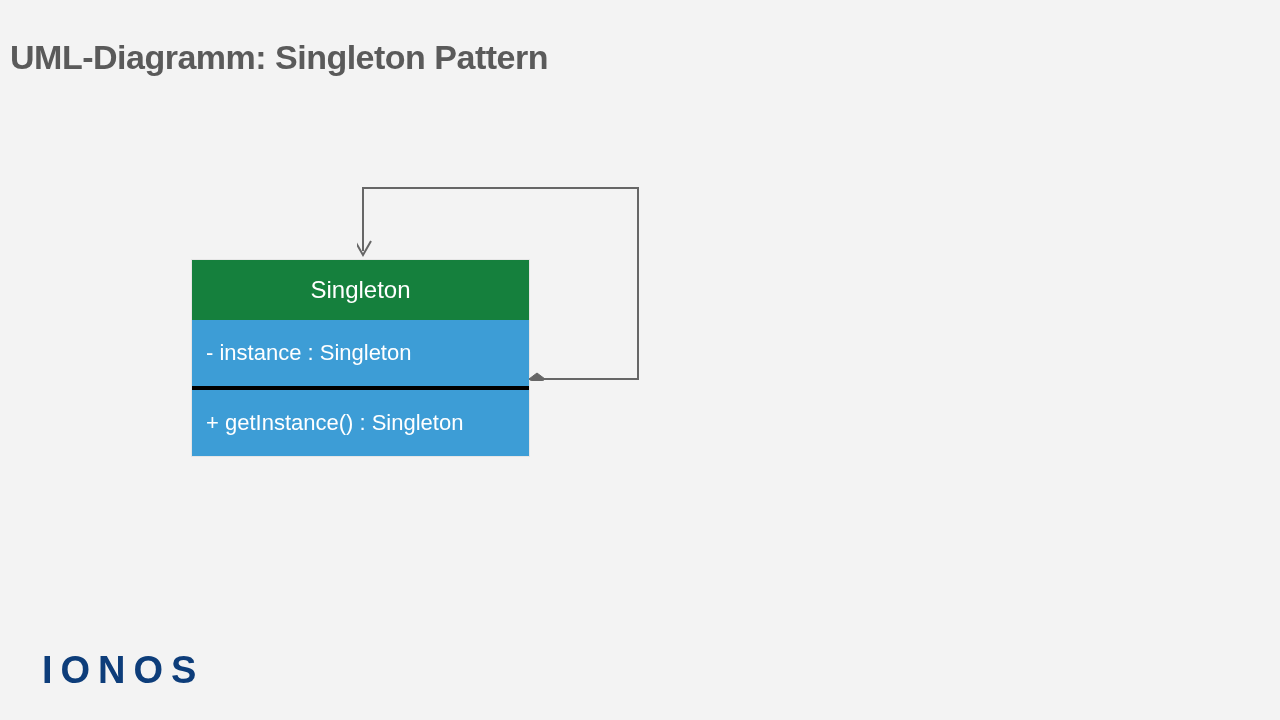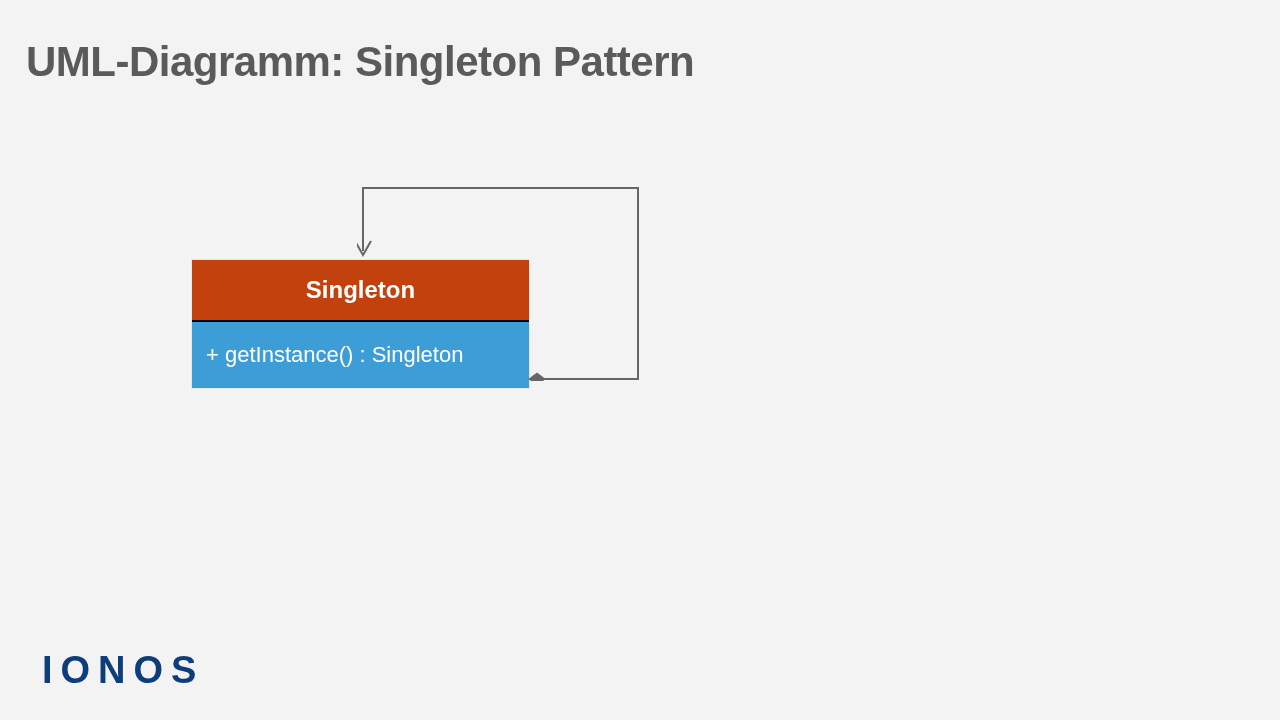--- a/index.html
+++ b/index.html
@@ -7,55 +7,55 @@
       width: 1280px;
       height: 720px;
       background: #f3f3f3;
       font-family: -apple-system, BlinkMacSystemFont, "Segoe UI", Arial, sans-serif;
       position: relative;
       overflow: hidden;
     }
     .page-title {
       position: absolute;
       top: 38px;
-      left: 26px;
-      font-size: 42px;
+      left: 10px;
+      font-size: 34px;
       font-weight: 600;
       color: #5a5a5a;
       letter-spacing: -0.5px;
     }
     .diagram-area {
       position: absolute;
       top: 185px;
       left: 192px;
       width: 500px;
       height: 350px;
     }
     .class-box {
       position: absolute;
       top: 75px;
       left: 0;
       width: 337px;
       box-shadow: 0 0 0 1px rgba(0,0,0,0.05);
     }
     .class-header {
-      background: #c2410c;
+      background: #15803d;
       color: #ffffff;
       text-align: center;
       padding: 16px 10px;
       font-size: 24px;
-      font-weight: 700;
+      font-weight: 400;
     }
     .class-section {
       background: #3d9dd6;
       color: #ffffff;
       padding: 14px 14px;
       font-size: 22px;
       font-weight: 400;
-      border-top: 2px solid #000000;
+      border-top: 4px solid #000000;
     }
     .class-section.attrs { border-top: none; }
     .class-row {
       padding: 6px 0;
       white-space: nowrap;
     }
     .connector {
       position: absolute;
       top: 0;
       left: 165px;
@@ -85,20 +85,23 @@
 
     <path d="M 180 194 L 281 194 L 281 3 L 6 3 L 6 66" fill="none" stroke="#666666" stroke-width="2"></path>
 
     <path d="M -2 56 L 6 70 L 14 56" fill="none" stroke="#666666" stroke-width="2"></path>
 
     <polygon points="172,194 180,188 188,194 180,200" fill="#666666" stroke="#666666" stroke-width="1"></polygon>
   </svg>
 
   <div class="class-box">
     <div class="class-header">Singleton</div>
+    <div class="class-section attrs">
+      <div class="class-row">-  instance : Singleton</div>
+    </div>
     <div class="class-section ops">
       <div class="class-row">+ getInstance() : Singleton</div>
     </div>
   </div>
 
 </div>
 
 <div class="logo">IONOS</div>
 
 </body></html>

